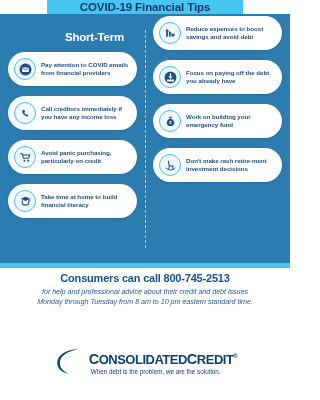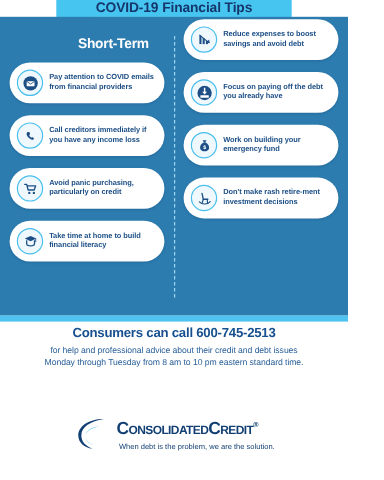--- a/index.html
+++ b/index.html
@@ -131,20 +131,21 @@
     font-size:11px;
     font-weight:bold;
     margin-bottom:3px;
     letter-spacing:-0.2px;
   }
   .cta-line2,.cta-line3{
     color:#2a6099;
     font-size:7.2px;
     line-height:10px;
     letter-spacing:-0.05px;
+    font-style:italic;
   }
 
   
   .footer{
     position:absolute;
     left:0;right:0;top:345px;
     display:flex;
     align-items:center;
     justify-content:center;
     z-index:2;
@@ -159,21 +160,21 @@
     align-items:flex-start;
   }
   .logo-word{
     color:#123f73;
     font-size:14.5px;
     font-weight:bold;
     letter-spacing:-0.5px;
     line-height:16px;
     white-space:nowrap;
   }
-  .logo-word .sm{font-size:10px;}
+  .logo-word .sm{font-size:13px;}
   .logo-reg{font-size:6px;vertical-align:super;}
   .logo-tag{
     color:#123f73;
     font-size:6.3px;
     line-height:8px;
     margin-top:1px;
     margin-left:2px;
     white-space:nowrap;
   }
 </style>
@@ -287,21 +288,21 @@
             <path d="M16 13 L16.5 18" stroke="#1d4f86" stroke-width="1.8" fill="none" stroke-linecap="round"></path>
             <path d="M4 17 C8 21.5 16.5 21.5 20.5 16.5" stroke="#1d4f86" stroke-width="1.8" fill="none" stroke-linecap="round"></path>
           </svg>
         </span>
         <span class="card-text">Don't make rash retire-ment investment decisions</span>
       </div>
     </div>
   </div>
 
   <div class="cta">
-    <div class="cta-line1">Consumers can call 600-745-2513</div>
+    <div class="cta-line1">Consumers can call 800-745-2513</div>
     <div class="cta-line2">for help and professional advice about their credit and debt issues</div>
     <div class="cta-line3">Monday through Tuesday from 8 am to 10 pm eastern standard time.</div>
   </div>
 
   <div class="footer">
     <span class="logo-mark">
       <svg width="34" height="34" viewBox="0 0 40 40">
         <path d="M30 5 C14 5 5 13 5 21 c0 7 6 12 14 13 C11 31 8 26 8 21 C8 13 17 7 30 5 z" fill="#123f73"></path>
         <path d="M26 12 C17 13 12 17 12 22 c0 4 3.4 7.3 8.6 8.4 C15 28.6 12 25.6 12 22 c0-4.4 5-8.4 14-10 z" fill="#41b6e6"></path>
       </svg>

